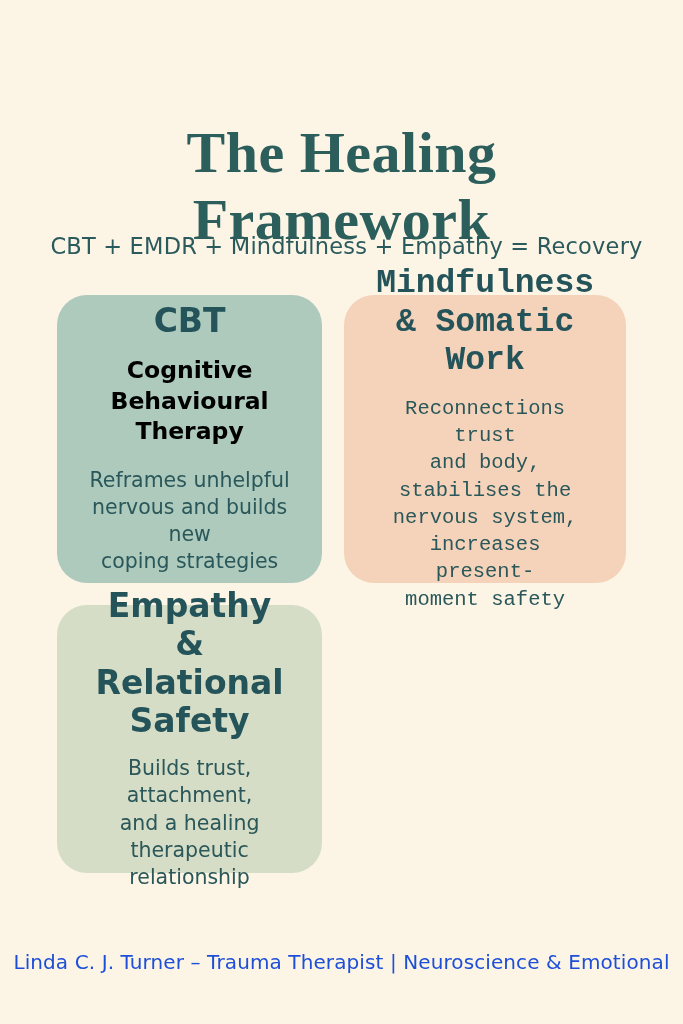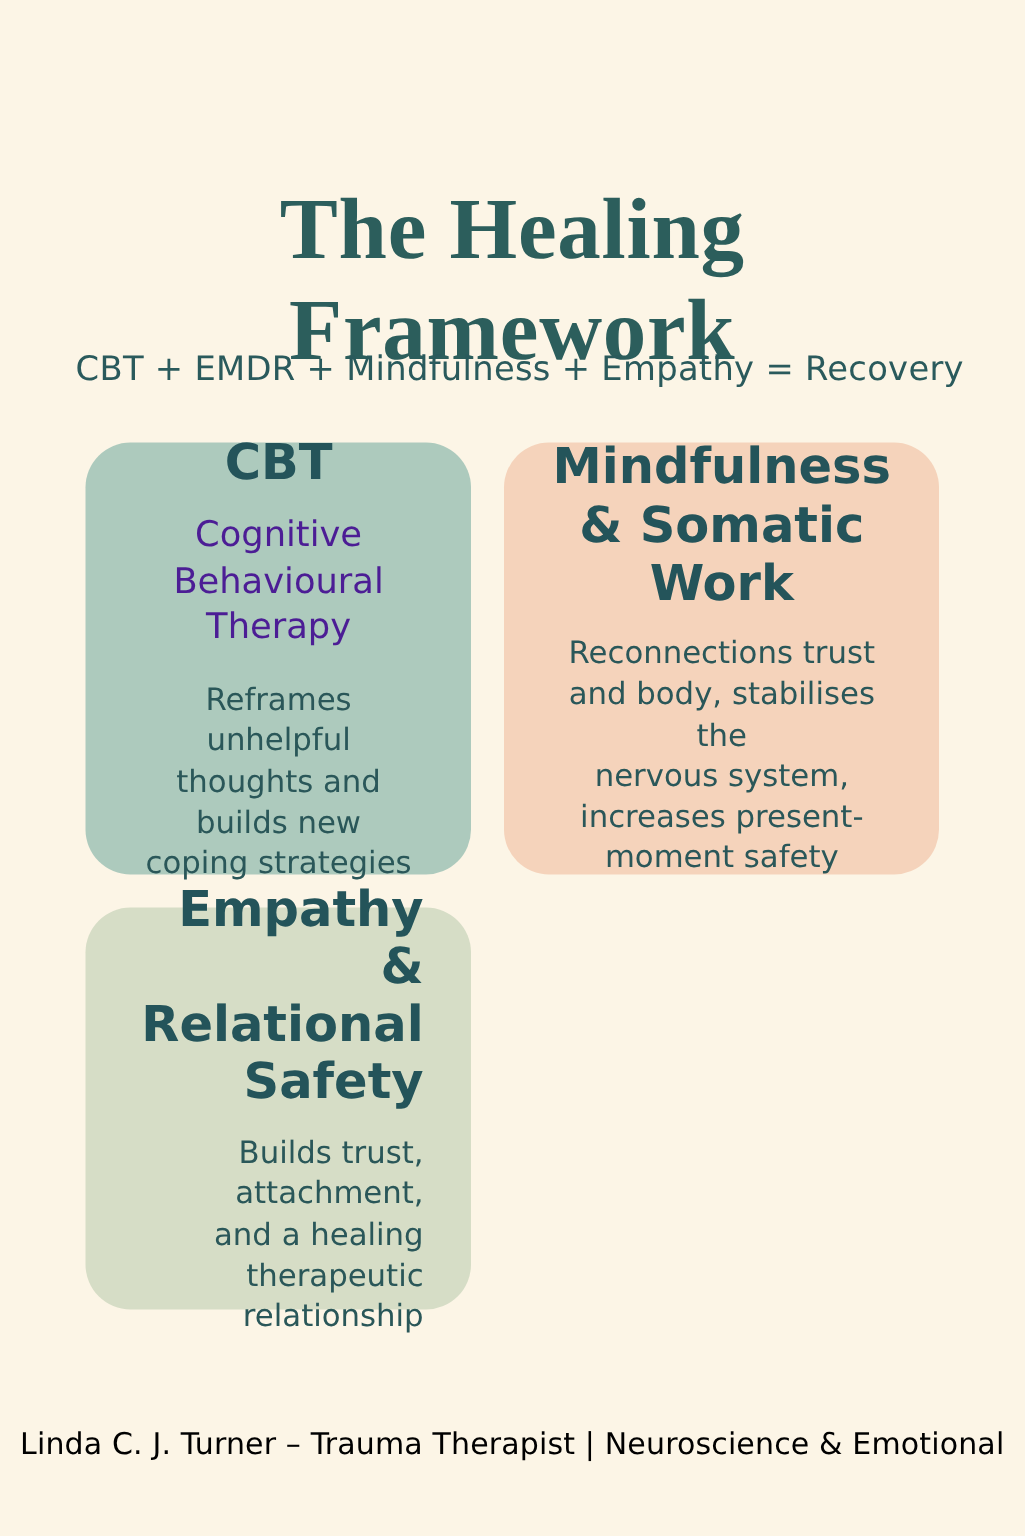--- a/index.html
+++ b/index.html
@@ -65,79 +65,79 @@
   .card-heading {
     font-size: 33px;
     font-weight: 700;
     line-height: 1.17;
     white-space: pre-line;
     color: #24545A;
     margin: 0 0 14px 0;
   }
   .card-subheading {
     font-size: 23.5px;
-    font-weight: 400;
+    font-weight: 700;
     line-height: 1.3;
     white-space: pre-line;
-    color: #4c1d95;
+    color: #000000;
     margin: 0 0 20px 0;
   }
   .card-body {
     font-size: 20.5px;
     font-weight: 400;
     line-height: 1.33;
     white-space: pre-line;
     color: #2A5759;
     margin: 0;
   }
   .footer {
     position: absolute;
     top: 950px;
     left: 0;
     width: 100%;
     text-align: center;
     font-size: 20px;
     font-weight: 500;
-    color: #000000;
+    color: #1d4ed8;
     letter-spacing: 0.1px;
   }
 </style>
 </head>
 <body>
 
 <div class="poster">
 
   <h1 class="title">The Healing
 Framework</h1>
 
   <div class="subtitle">CBT + EMDR + Mindfulness + Empathy = Recovery</div>
 
   <div class="grid">
 
     <div class="card" style="background-color: rgb(173, 202, 189);">
       <h2 class="card-heading">CBT</h2>
       <div class="card-subheading">Cognitive
 Behavioural Therapy</div>
       <p class="card-body">Reframes unhelpful
-thoughts and builds new
+nervous and builds new
 coping strategies</p>
     </div>
 
 
-    <div class="card" style="background-color: rgb(245, 211, 187);">
+    <div class="card" style="background-color: rgb(245, 211, 187); font-family: Liberation Mono, monospace;">
       <h2 class="card-heading">Mindfulness
 &amp; Somatic Work</h2>
       <p class="card-body">Reconnections trust
 and body, stabilises the
 nervous system,
 increases present-
 moment safety</p>
     </div>
 
-    <div class="card" style="background-color: rgb(214, 221, 198); text-align: right;">
+    <div class="card" style="background-color: rgb(214, 221, 198);">
       <h2 class="card-heading">Empathy
 &amp; Relational
 Safety</h2>
       <p class="card-body">Builds trust, attachment,
 and a healing therapeutic
 relationship</p>
     </div>
 
   </div>
 

